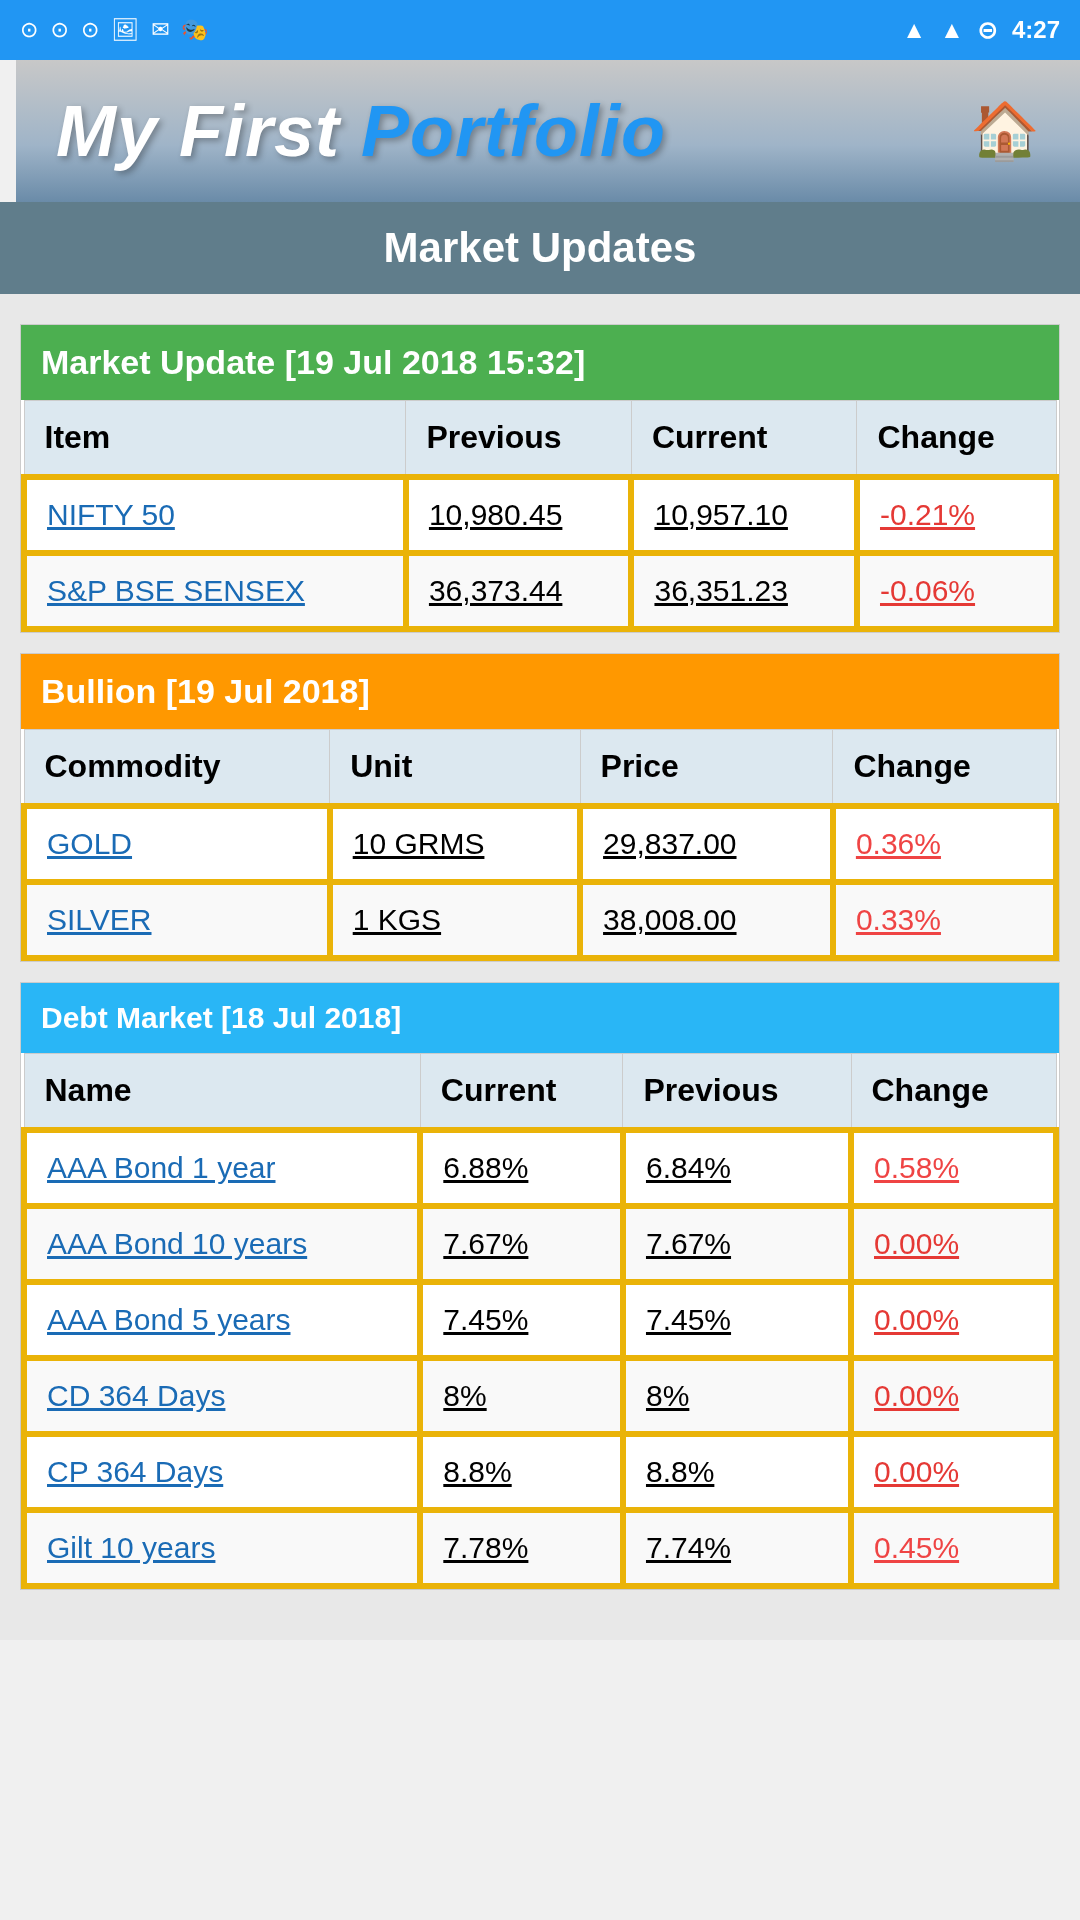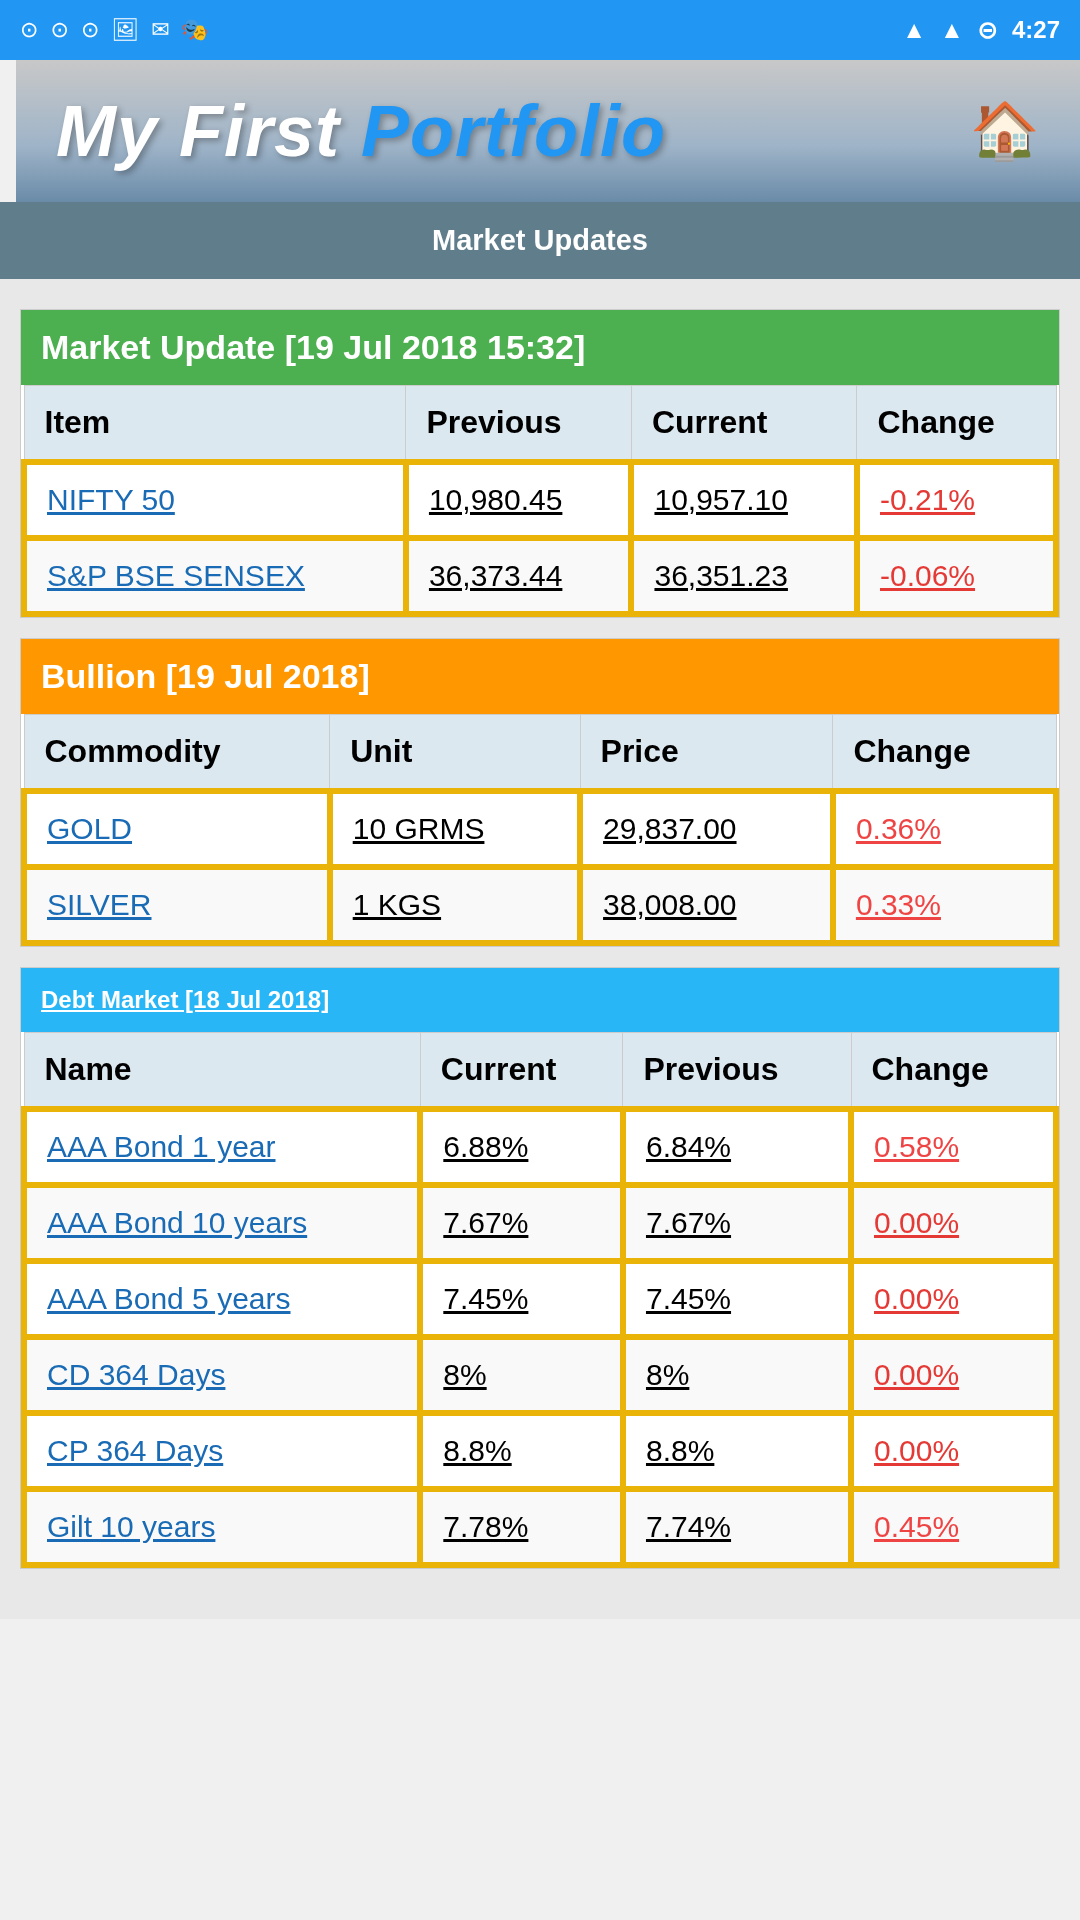--- a/index.html
+++ b/index.html
@@ -63,21 +63,21 @@
     }
 
     
     .section-title-bar {
       background: #607d8b;
       padding: 22px 20px;
       text-align: center;
     }
     .section-title-bar h2 {
       color: white;
-      font-size: 29px;
+      font-size: 42px;
       font-weight: bold;
     }
 
     
     .market-update-header {
       background: #4caf50;
       padding: 18px 20px;
     }
     .market-update-header span {
       color: white;
@@ -144,23 +144,22 @@
       text-align: center;
     }
 
     
     .debt-header {
       background: #29b6f6;
       padding: 18px 20px;
     }
     .debt-header span {
       color: white;
-      font-size: 24px;
-      font-weight: bold;
-      text-decoration: underline;
+      font-size: 30px;
+      font-weight: bold;
     }
 
     .main-content {
       padding: 10px 20px 30px 20px;
       background: #e8e8e8;
     }
   </style>
 </head>
 <body>
 

